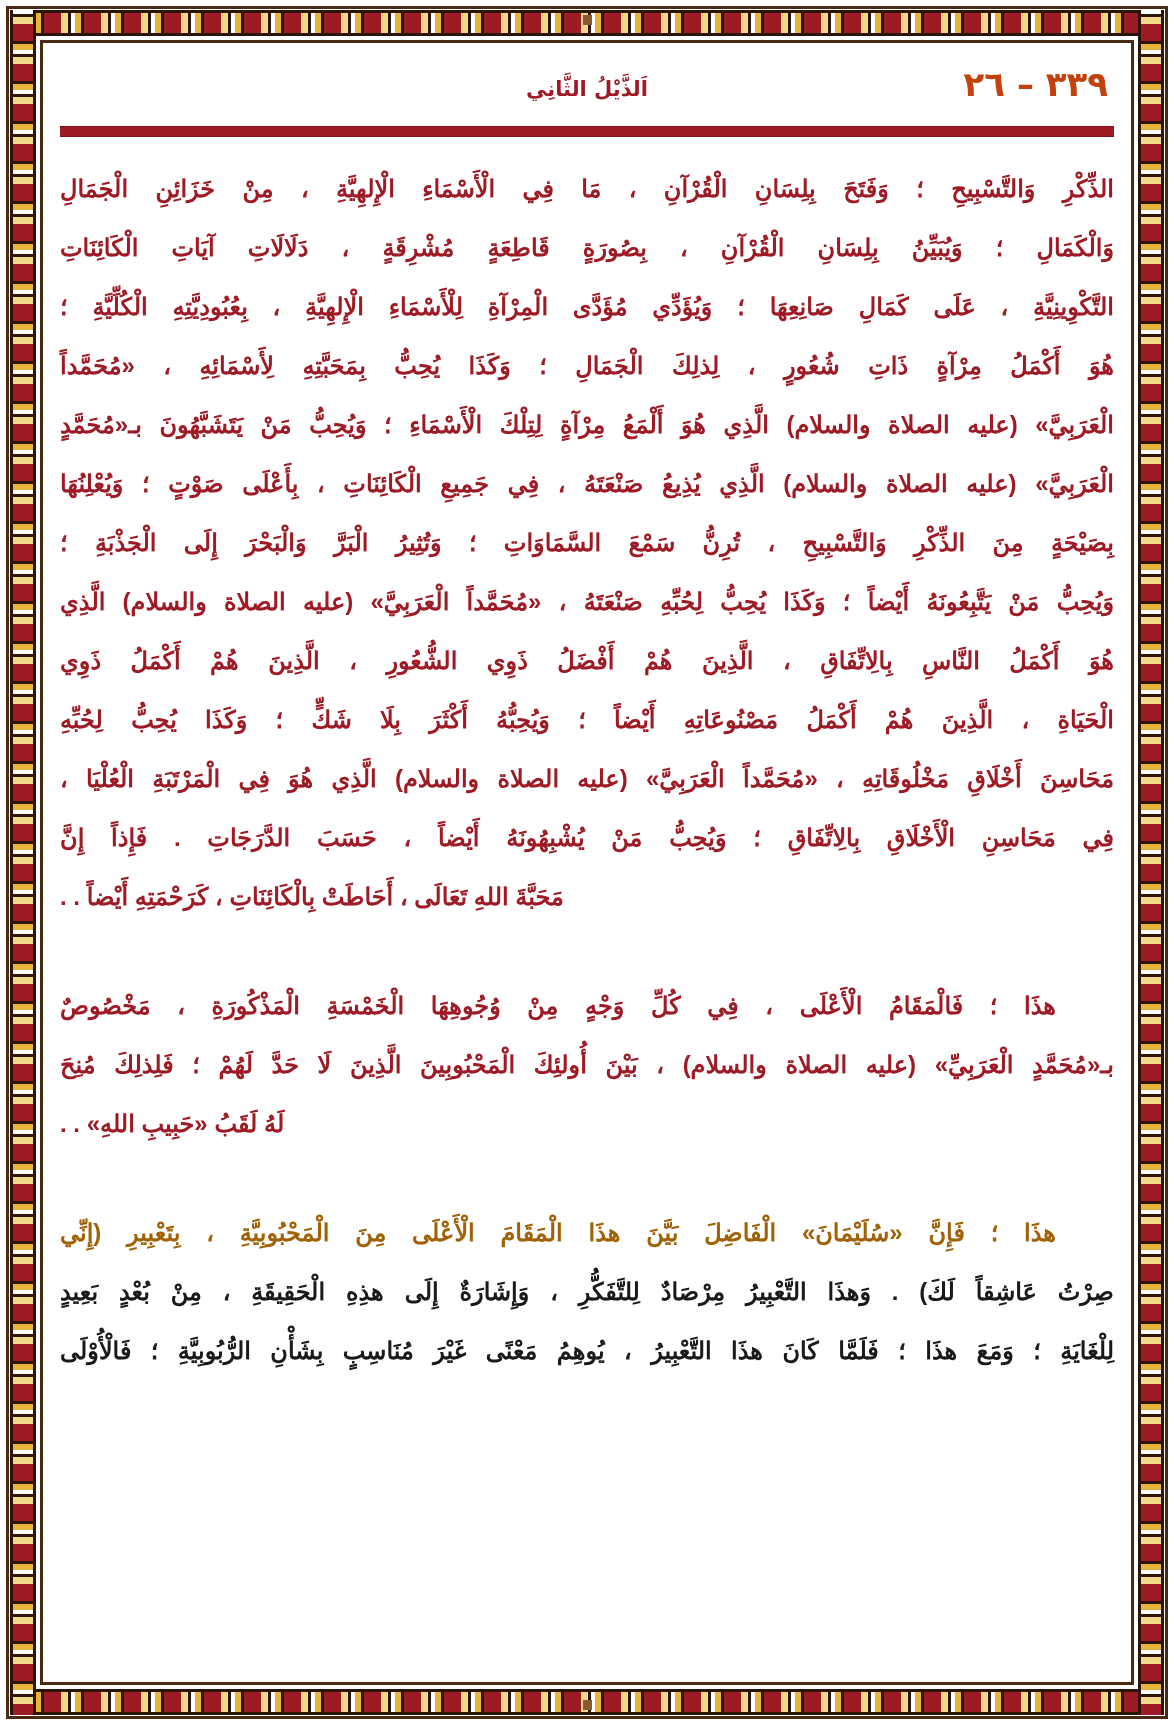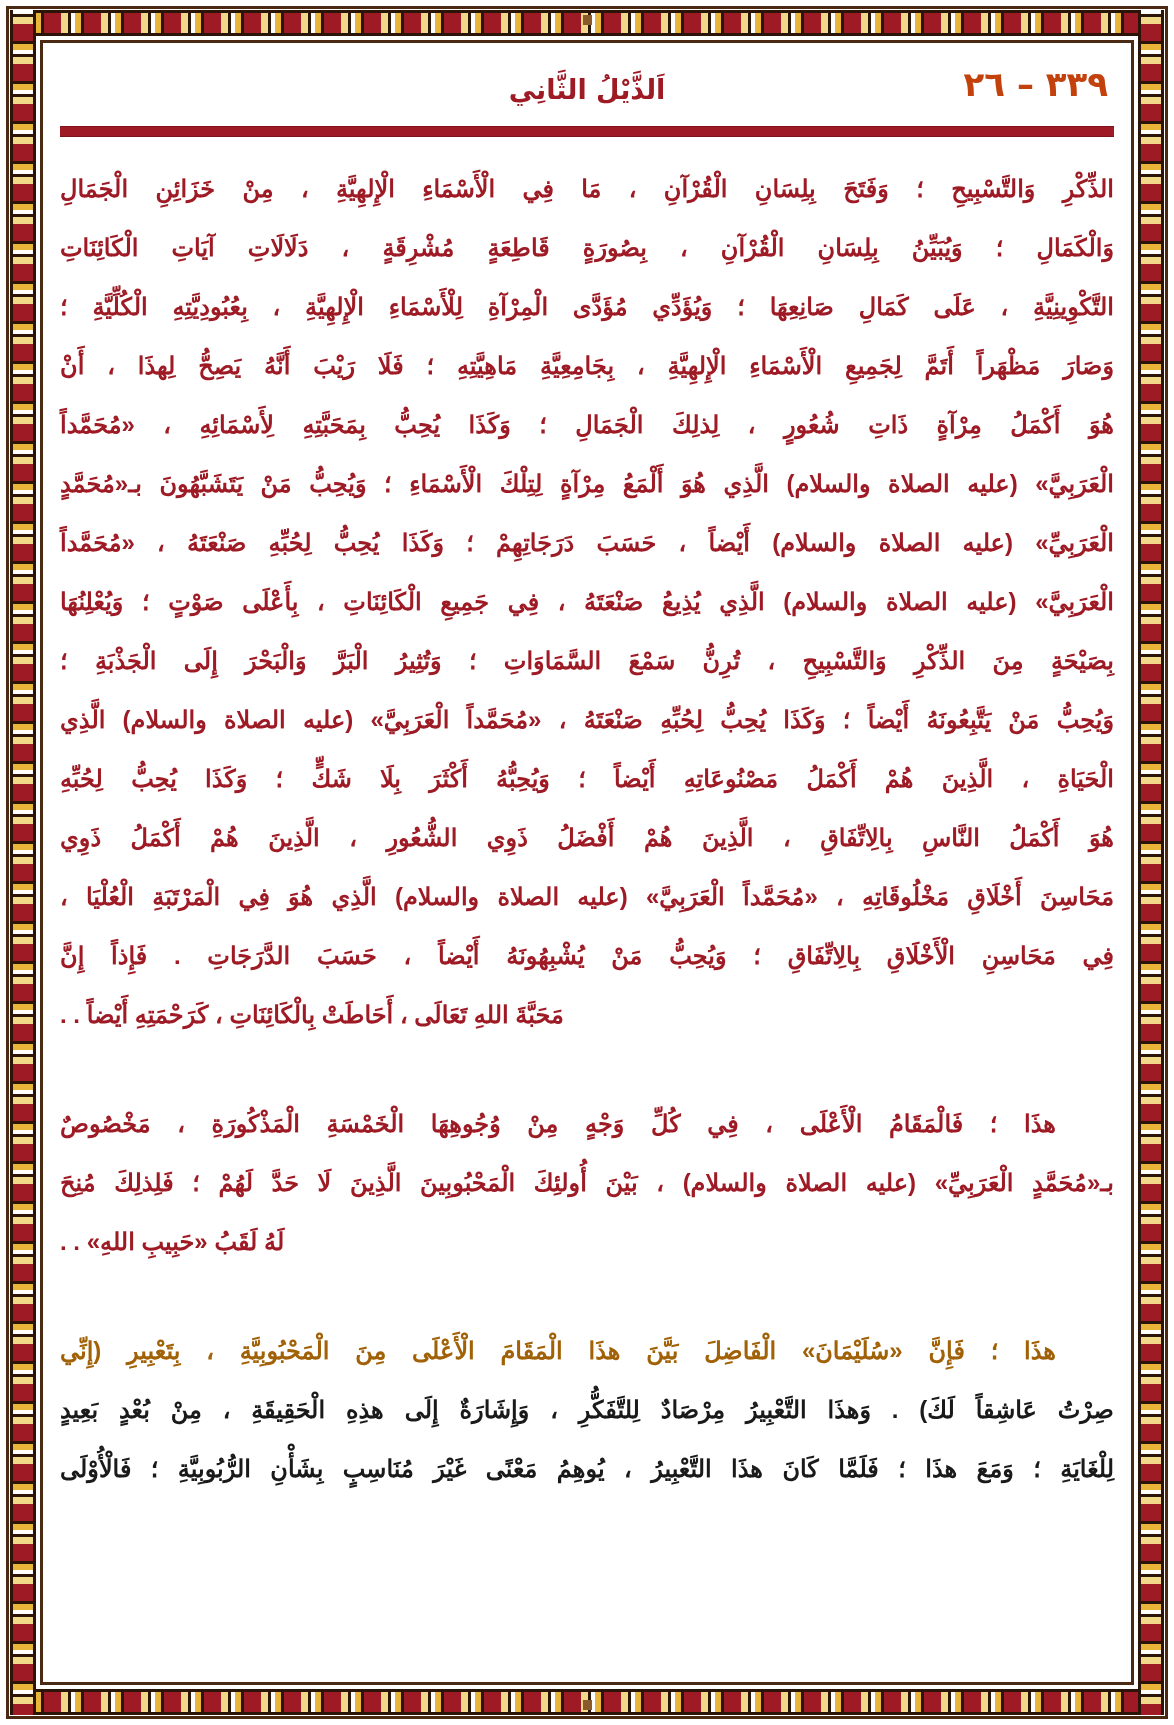--- a/index.html
+++ b/index.html
@@ -105,21 +105,21 @@
     right:6px; top:12px;
     color:#c2410c;
     font-size:34px;
     font-weight:bold;
     letter-spacing:1px;
     font-family:"DejaVu Sans",sans-serif;
     direction:rtl;
   }
   .head-title{
     color:#9e1b25;
-    font-size:27px;
+    font-size:21px;
     font-weight:bold;
     font-family:"DejaVu Sans",sans-serif;
     text-align:center;
     margin-top:4px;
   }
   .rule{
     margin-top:4px;
     height:9px;
     background:#9e1b25;
     border-top:1px solid #7d141d;
@@ -188,29 +188,27 @@
     </div>
 
     <div class="rule"></div>
 
     <div class="body">
 
       <div class="para last-right">
         <div class="para">الذِّكْرِ وَالتَّسْبِيحِ ؛ وَفَتَحَ بِلِسَانِ الْقُرْآنِ ، مَا فِي الْأَسْمَاءِ الْإِلهِيَّةِ ، مِنْ خَزَائِنِ الْجَمَالِ</div>
         <div class="para">وَالْكَمَالِ ؛ وَيُبَيِّنُ بِلِسَانِ الْقُرْآنِ ، بِصُورَةٍ قَاطِعَةٍ مُشْرِقَةٍ ، دَلَالَاتِ آيَاتِ الْكَائِنَاتِ</div>
         <div class="para">التَّكْوِينِيَّةِ ، عَلَى كَمَالِ صَانِعِهَا ؛ وَيُؤَدِّي مُؤَدَّى الْمِرْآةِ لِلْأَسْمَاءِ الْإِلهِيَّةِ ، بِعُبُودِيَّتِهِ الْكُلِّيَّةِ ؛</div>
-        <div class="para">وَصَارَ مَظْهَراً أَتَمَّ لِجَمِيعِ الْأَسْمَاءِ الْإِلهِيَّةِ ، بِجَامِعِيَّةِ مَاهِيَّتِهِ ؛ فَلَا رَيْبَ أَنَّهُ يَصِحُّ لِهذَا ، أَنْ</div>
         <div class="para">هُوَ أَكْمَلُ مِرْآةٍ ذَاتِ شُعُورٍ ، لِذلِكَ الْجَمَالِ ؛ وَكَذَا يُحِبُّ بِمَحَبَّتِهِ لِأَسْمَائِهِ ، «مُحَمَّداً</div>
         <div class="para">الْعَرَبِيَّ» (عليه الصلاة والسلام) الَّذِي هُوَ أَلْمَعُ مِرْآةٍ لِتِلْكَ الْأَسْمَاءِ ؛ وَيُحِبُّ مَنْ يَتَشَبَّهُونَ بـ«مُحَمَّدٍ</div>
-        <div class="para">الْعَرَبِيِّ» (عليه الصلاة والسلام) أَيْضاً ، حَسَبَ دَرَجَاتِهِمْ ؛ وَكَذَا يُحِبُّ لِحُبِّهِ صَنْعَتَهُ ، «مُحَمَّداً</div>
         <div class="para">الْعَرَبِيَّ» (عليه الصلاة والسلام) الَّذِي يُذِيعُ صَنْعَتَهُ ، فِي جَمِيعِ الْكَائِنَاتِ ، بِأَعْلَى صَوْتٍ ؛ وَيُعْلِنُهَا</div>
         <div class="para">بِصَيْحَةٍ مِنَ الذِّكْرِ وَالتَّسْبِيحِ ، تُرِنُّ سَمْعَ السَّمَاوَاتِ ؛ وَتُثِيرُ الْبَرَّ وَالْبَحْرَ إِلَى الْجَذْبَةِ ؛</div>
         <div class="para">وَيُحِبُّ مَنْ يَتَّبِعُونَهُ أَيْضاً ؛ وَكَذَا يُحِبُّ لِحُبِّهِ صَنْعَتَهُ ، «مُحَمَّداً الْعَرَبِيَّ» (عليه الصلاة والسلام) الَّذِي</div>
+        <div class="para">هُوَ أَكْمَلُ النَّاسِ بِالِاتِّفَاقِ ، الَّذِينَ هُمْ أَفْضَلُ ذَوِي الشُّعُورِ ، الَّذِينَ هُمْ أَكْمَلُ ذَوِي</div>
         <div class="para">الْحَيَاةِ ، الَّذِينَ هُمْ أَكْمَلُ مَصْنُوعَاتِهِ أَيْضاً ؛ وَيُحِبُّهُ أَكْثَرَ بِلَا شَكٍّ ؛ وَكَذَا يُحِبُّ لِحُبِّهِ</div>
-        <div class="para">هُوَ أَكْمَلُ النَّاسِ بِالِاتِّفَاقِ ، الَّذِينَ هُمْ أَفْضَلُ ذَوِي الشُّعُورِ ، الَّذِينَ هُمْ أَكْمَلُ ذَوِي</div>
         <div class="para">مَحَاسِنَ أَخْلَاقِ مَخْلُوقَاتِهِ ، «مُحَمَّداً الْعَرَبِيَّ» (عليه الصلاة والسلام) الَّذِي هُوَ فِي الْمَرْتَبَةِ الْعُلْيَا ،</div>
         <div class="para">فِي مَحَاسِنِ الْأَخْلَاقِ بِالِاتِّفَاقِ ؛ وَيُحِبُّ مَنْ يُشْبِهُونَهُ أَيْضاً ، حَسَبَ الدَّرَجَاتِ . فَإِذاً إِنَّ</div>
         <div class="para tail">مَحَبَّةَ اللهِ تَعَالَى ، أَحَاطَتْ بِالْكَائِنَاتِ ، كَرَحْمَتِهِ أَيْضاً . .</div>
       </div>
 
       <div class="gap"></div>
 
       <div class="para last-right">
         <div class="para indent">هذَا ؛ فَالْمَقَامُ الْأَعْلَى ، فِي كُلِّ وَجْهٍ مِنْ وُجُوهِهَا الْخَمْسَةِ الْمَذْكُورَةِ ، مَخْصُوصٌ</div>
         <div class="para">بـ«مُحَمَّدٍ الْعَرَبِيِّ» (عليه الصلاة والسلام) ، بَيْنَ أُولئِكَ الْمَحْبُوبِينَ الَّذِينَ لَا حَدَّ لَهُمْ ؛ فَلِذلِكَ مُنِحَ</div>

